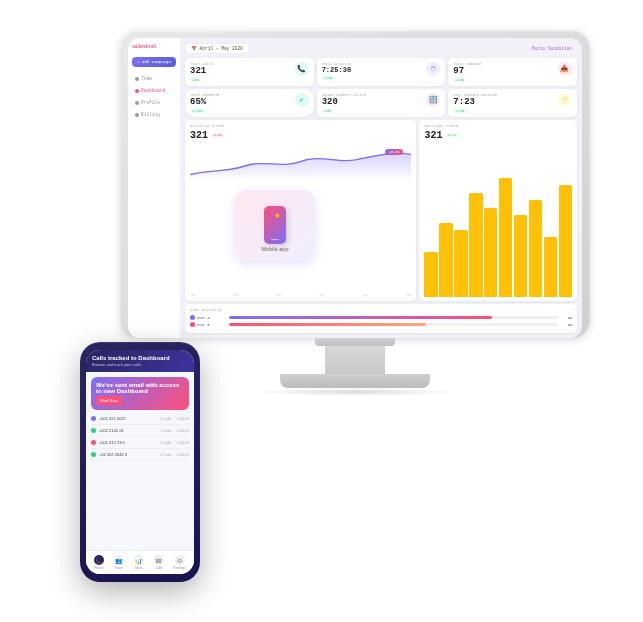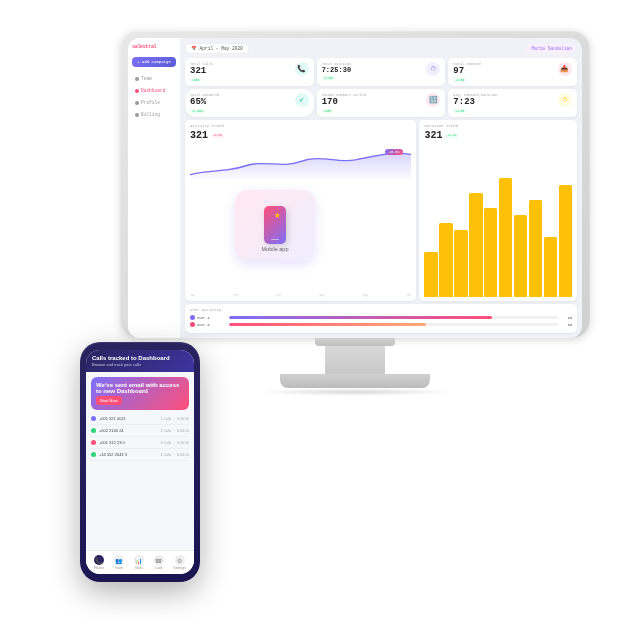--- a/index.html
+++ b/index.html
@@ -641,21 +641,21 @@
                 <div class="db-stat-icon icon-teal">✔</div>
                 <div class="db-stat-label">Total Answered</div>
                 <div class="db-stat-value">65%</div>
                 <div class="db-stat-sub">
                   <span class="db-stat-badge">+1.06%</span>
                 </div>
               </div>
               <div class="db-stat-card">
                 <div class="db-stat-icon icon-pink">🔢</div>
                 <div class="db-stat-label">Unique Numbers Called</div>
-                <div class="db-stat-value">170</div>
+                <div class="db-stat-value">320</div>
                 <div class="db-stat-sub">
                   <span class="db-stat-badge">+100</span>
                 </div>
               </div>
               <div class="db-stat-card">
                 <div class="db-stat-icon icon-yellow">⏱</div>
                 <div class="db-stat-label">Avg. Inbound Duration</div>
                 <div class="db-stat-value">7:23</div>
                 <div class="db-stat-sub">
                   <span class="db-stat-badge">+1:06</span>

